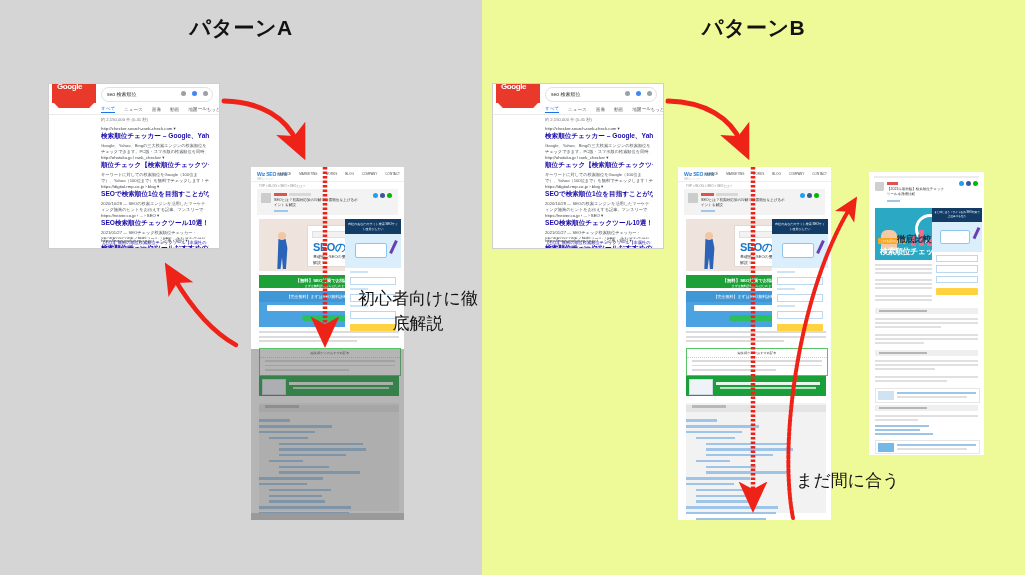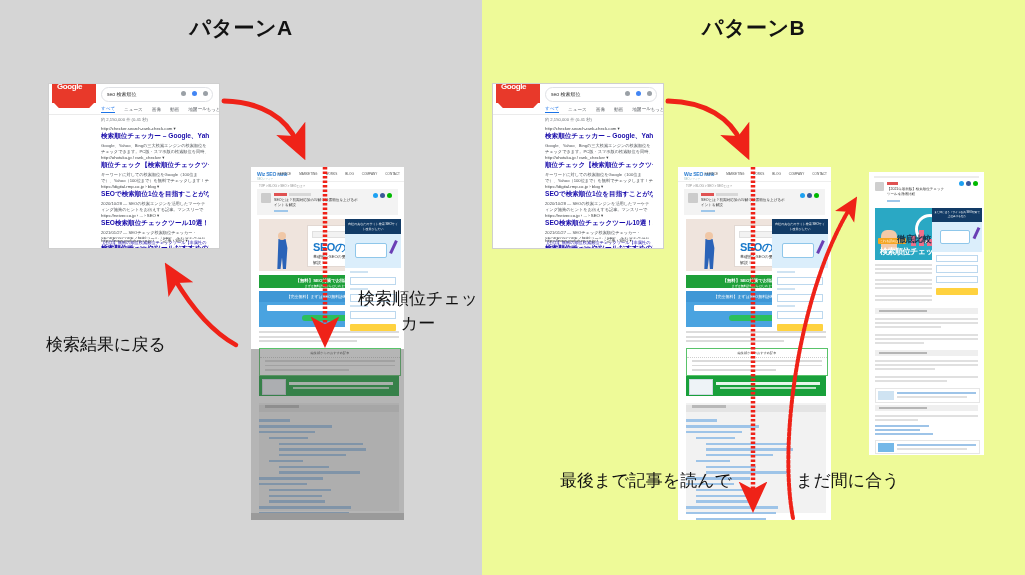--- a/index.html
+++ b/index.html
@@ -624,24 +624,22 @@
         <div class="bub"></div>
         <div class="pen"></div>
       </div>
       <div class="cs-row"></div>
       <div class="cs-row"></div>
       <div class="cs-row"></div>
       <div class="cs-btn"></div>
     </div>
   </div>
 
-  <div class="caption" style="left:46px;top:332px;">検索結果に戻る</div>
-  <div class="caption two-line" style="left:354px;top:287px;">検索順位チェッカー</div>
-
-  <div class="caption" style="left:560px;top:468px;">最後まで記事を読んで</div>
+  <div class="caption two-line" style="left:354px;top:287px;">初心者向けに徹底解説</div>
+
   <div class="caption" style="left:796px;top:468px;">まだ間に合う</div>
 
   <svg class="arrow-svg" viewBox="0 0 1025 575">
     <defs>
       <marker id="ah" markerWidth="7" markerHeight="7" refX="3" refY="3.2" orient="auto">
         <path d="M0,0 L7,3.2 L0,6.4 L1.7,3.2 Z" fill="#ef2218"></path>
       </marker>
       <marker id="ah2" markerWidth="6" markerHeight="6" refX="2.6" refY="2.8" orient="auto">
         <path d="M0,0 L6,2.8 L0,5.6 L1.5,2.8 Z" fill="#ef2218"></path>
       </marker>

